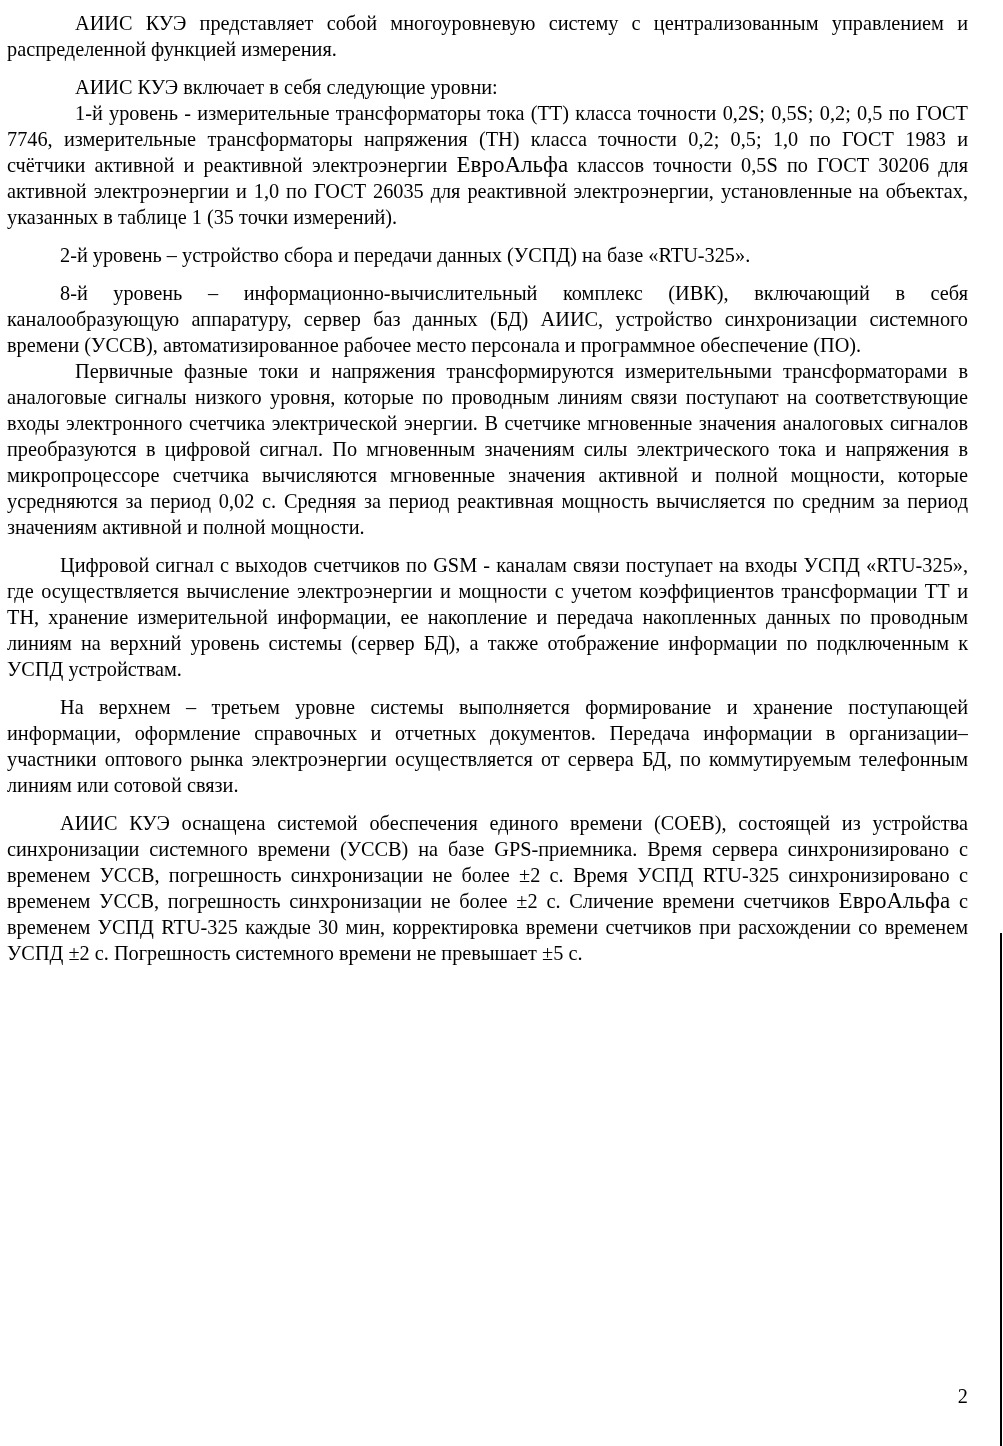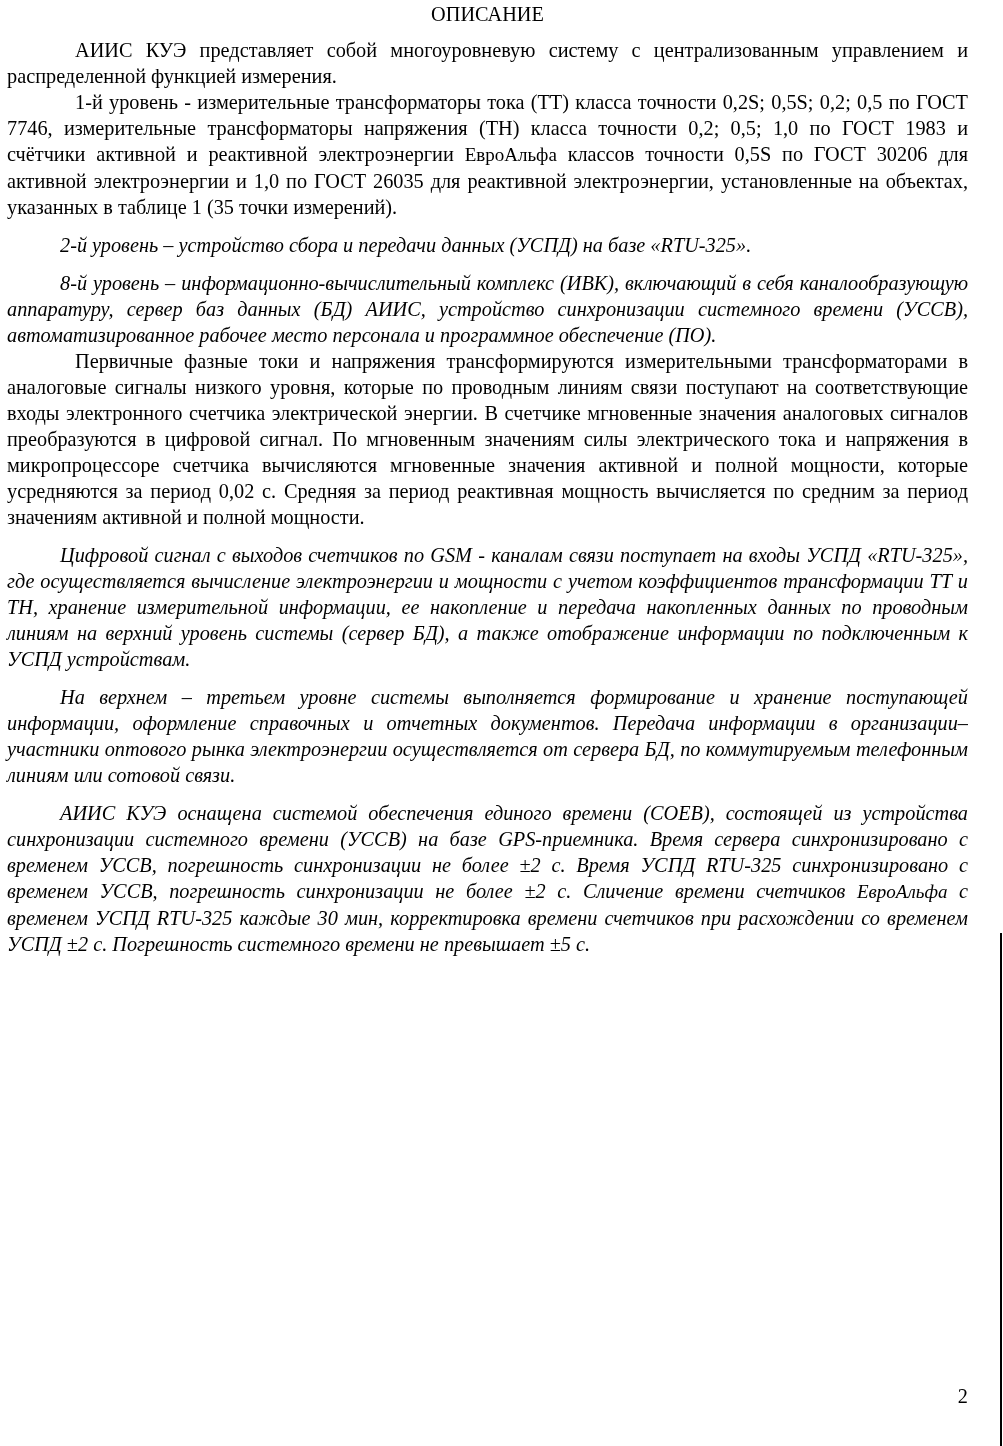--- a/index.html
+++ b/index.html
@@ -31,25 +31,25 @@
       font-weight: normal;
       font-size: 20.3px;
       line-height: 26px;
       padding-left: 0;
     }
     p {
       margin: 0;
       text-align: justify;
       text-indent: 68px;
     }
-    p.indent-sm { text-indent: 53px; font-style: italic; }
+    p.indent-sm { text-indent: 53px; }
     .gap-sm { margin-top: 10px; }
     .gap-md { margin-top: 12px; }
     .gap-none { margin-top: 0; }
-    .small { font-size: 19px; }
+    .small { font-size: 23px; }
     .right-rule {
       position: absolute;
       left: 1000px;
       top: 933px;
       width: 2px;
       height: 513px;
       background: #000;
     }
     .page-number {
       position: absolute;
@@ -58,24 +58,24 @@
       width: 18px;
       text-align: right;
       font-size: 20.3px;
       line-height: 26px;
     }
   </style>
 </head>
 <body>
 
 <div class="page">
-  <h1 class="title">ОПИСАНИЕ</h1>
 
   <p class="gap-sm">АИИС КУЭ представляет собой многоуровневую систему с централизованным управлением и распределенной функцией измерения.</p>
 
+  <p class="gap-md">АИИС КУЭ включает в себя следующие уровни:</p>
 
   <p class="gap-none"><span>1-й уровень - измерительные трансформаторы тока (ТТ) класса точности 0,2S; 0,5S; 0,2; 0,5 по ГОСТ 7746, измерительные трансформаторы напряжения (ТН) класса точности 0,2; 0,5; 1,0 по ГОСТ 1983 и счётчики активной и реактивной электроэнергии </span><span class="small">ЕвроАльфа</span><span> классов точности 0,5S по ГОСТ 30206 для активной электроэнергии и 1,0 по ГОСТ 26035 для реактивной электроэнергии, установленные на объектах, указанных в таблице 1 (35 точки измерений).</span></p>
 
   <p class="indent-sm gap-md">2-й уровень – устройство сбора и передачи данных (УСПД) на базе «RTU-325».</p>
 
   <p class="indent-sm gap-md">8-й уровень – информационно-вычислительный комплекс (ИВК), включающий в себя каналообразующую аппаратуру, сервер баз данных (БД) АИИС, устройство синхронизации системного времени (УССВ), автоматизированное рабочее место персонала и программное обеспечение (ПО).</p>
 
   <p class="gap-none">Первичные фазные токи и напряжения трансформируются измерительными трансформаторами в аналоговые сигналы низкого уровня, которые по проводным линиям связи поступают на соответствующие входы электронного счетчика электрической энергии. В счетчике мгновенные значения аналоговых сигналов преобразуются в цифровой сигнал. По мгновенным значениям силы электрического тока и напряжения в микропроцессоре счетчика вычисляются мгновенные значения активной и полной мощности, которые усредняются за период 0,02 с. Средняя за период реактивная мощность вычисляется по средним за период значениям активной и полной мощности.</p>
 
 

